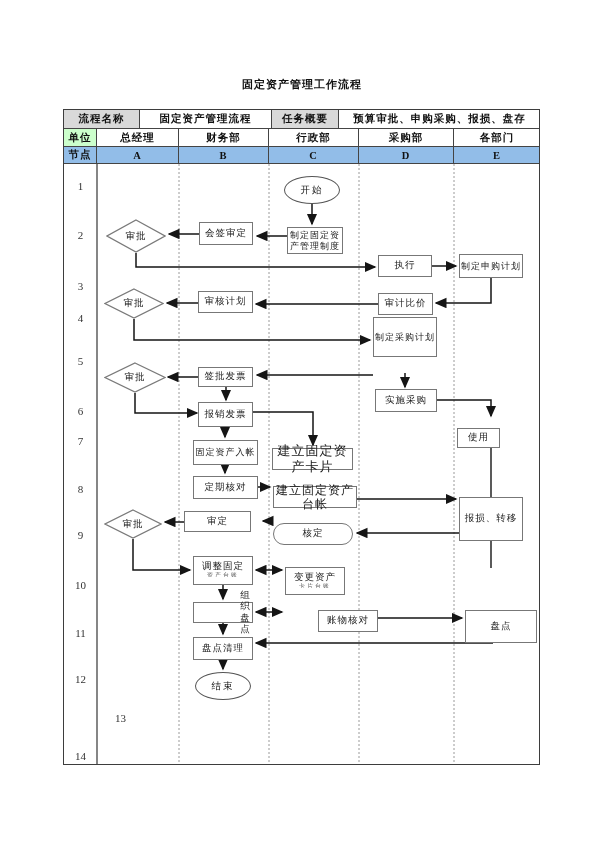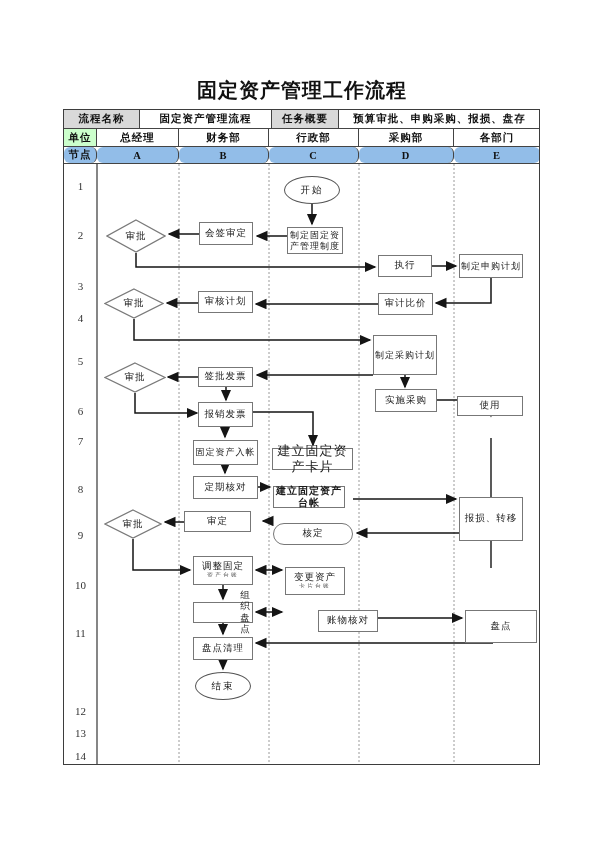--- a/index.html
+++ b/index.html
@@ -1,31 +1,31 @@
 <!DOCTYPE html>
 <html><head>
 <meta charset="utf-8">
 <style>
   html,body{margin:0;padding:0;background:#888;}
   .page{position:relative;width:600px;height:850px;background:#fff;overflow:hidden;
         font-family:"Liberation Serif","DejaVu Serif",serif;color:#111;}
   .title{position:absolute;left:64px;top:77px;width:476px;text-align:center;
-         font-size:20px;font-weight:bold;letter-spacing:1px;}
+         font-size:11px;font-weight:bold;letter-spacing:1px;}
   
   .tbl-outer{position:absolute;left:63px;top:109px;width:477px;height:656px;
              border:1.6px solid #3d3d3d;box-sizing:border-box;pointer-events:none;}
   .hdr-row{position:absolute;left:64px;width:476px;display:flex;box-sizing:border-box;
            border-bottom:1px solid #444;}
   .hdr-row .c{box-sizing:border-box;border-right:1px solid #444;display:flex;
               align-items:center;justify-content:center;font-size:10.5px;font-weight:bold;
               letter-spacing:1px;overflow:hidden;white-space:nowrap;}
   .hdr-row .c:last-child{border-right:none;}
   .bg-gray{background:#d9d9d9;}
   .bg-green{background:#ccffcc;}
-  .bg-blue{background:#92bde8;border-radius:6px;}
+  .bg-blue{background:#92bde8;}
   
   .box{position:absolute;box-sizing:border-box;background:#fff;border:1px solid #777;
        display:flex;align-items:center;justify-content:center;text-align:center;
        font-size:9.5px;line-height:1.2;letter-spacing:1px;z-index:3;color:#1a1a1a;}
   .box.two{flex-direction:column;justify-content:flex-start;padding-top:4px;}
   .tiny{display:block;font-size:6px;line-height:6px;height:5px;overflow:hidden;
         letter-spacing:2px;color:#555;}
   .ellipse{position:absolute;box-sizing:border-box;background:#fff;border:1.4px solid #555;
            border-radius:50%;display:flex;align-items:center;justify-content:center;
            font-size:9.5px;letter-spacing:2px;z-index:3;}
@@ -127,22 +127,22 @@
   <span class="rownum" style="top:229px;">2</span>
   <span class="rownum" style="top:280px;">3</span>
   <span class="rownum" style="top:312px;">4</span>
   <span class="rownum" style="top:355px;">5</span>
   <span class="rownum" style="top:405px;">6</span>
   <span class="rownum" style="top:435px;">7</span>
   <span class="rownum" style="top:483px;">8</span>
   <span class="rownum" style="top:529px;">9</span>
   <span class="rownum" style="top:579px;">10</span>
   <span class="rownum" style="top:627px;text-align:center;">11</span>
-  <span class="rownum" style="top:673px;margin-top:32px;">12</span>
-  <span class="rownum" style="top:727px;">13</span>
+  <span class="rownum" style="top:673px;">12</span>
+  <span class="rownum" style="top:712px;margin-left:40px;">13</span>
   <span class="rownum" style="top:750px;">14</span>
 
   <div class="ellipse" style="left:284px;top:176px;width:56px;height:28px;">开始</div>
 
   <div class="box" style="left:287px;top:227px;width:56px;height:27px;font-size:9px;">制定固定资产管理制度</div>
 
   <div class="box" style="left:199px;top:222px;width:54px;height:23px;">会签审定</div>
 
   <div class="diamond" style="left:106px;top:219px;width:60px;height:34px;">
     <svg viewBox="0 0 60 34" preserveAspectRatio="none">
@@ -159,44 +159,44 @@
 
   <div class="box" style="left:198px;top:291px;width:55px;height:22px;">审核计划</div>
 
   <div class="diamond" style="left:104px;top:288px;width:60px;height:31px;">
     <svg viewBox="0 0 60 31" preserveAspectRatio="none">
         <polygon points="30,1 59,15.5 30,30 1,15.5"></polygon>
       </svg>
     <span>审批</span>
   </div>
 
-  <div class="box" style="left:373px;top:335px;width:64px;height:40px;font-size:9px;">制定采购计划</div>
+  <div class="box" style="left:373px;top:317px;width:64px;height:40px;font-size:9px;">制定采购计划</div>
 
   <div class="box" style="left:198px;top:367px;width:55px;height:20px;">签批发票</div>
 
   <div class="diamond" style="left:104px;top:362px;width:62px;height:31px;">
     <svg viewBox="0 0 62 31" preserveAspectRatio="none">
         <polygon points="31,1 61,15.5 31,30 1,15.5"></polygon>
       </svg>
     <span>审批</span>
   </div>
 
   <div class="box" style="left:375px;top:389px;width:62px;height:23px;">实施采购</div>
 
   <div class="box" style="left:198px;top:402px;width:55px;height:25px;">报销发票</div>
 
-  <div class="box" style="left:457px;top:396px;width:66px;height:20px;">使用</div>
+  <div class="box" style="left:457px;top:428px;width:43px;height:20px;">使用</div>
 
   <div class="box" style="left:193px;top:440px;width:65px;height:25px;font-size:9px;">固定资产入帐</div>
 
   <div class="box" style="left:272px;top:448px;width:81px;height:22px;font-size:13px;">建立固定资产卡片</div>
 
   <div class="box" style="left:193px;top:476px;width:65px;height:23px;">定期核对</div>
 
-  <div class="box" style="left:273px;top:486px;width:72px;height:22px;font-size:10px;font-weight:bold;">建立固定资产台帐</div>
+  <div class="box" style="left:273px;top:486px;width:84px;height:22px;font-size:12px;">建立固定资产台帐</div>
 
   <div class="box" style="left:459px;top:497px;width:64px;height:44px;">报损、转移</div>
 
   <div class="box" style="left:184px;top:511px;width:67px;height:21px;font-family:Liberation Mono, monospace;">审定</div>
 
   <div class="box" style="left:273px;top:523px;width:80px;height:22px;border-radius:11px;">核定</div>
 
   <div class="diamond" style="left:104px;top:509px;width:58px;height:30px;">
     <svg viewBox="0 0 58 30" preserveAspectRatio="none">
         <polygon points="29,1 57,15 29,29 1,15"></polygon>

